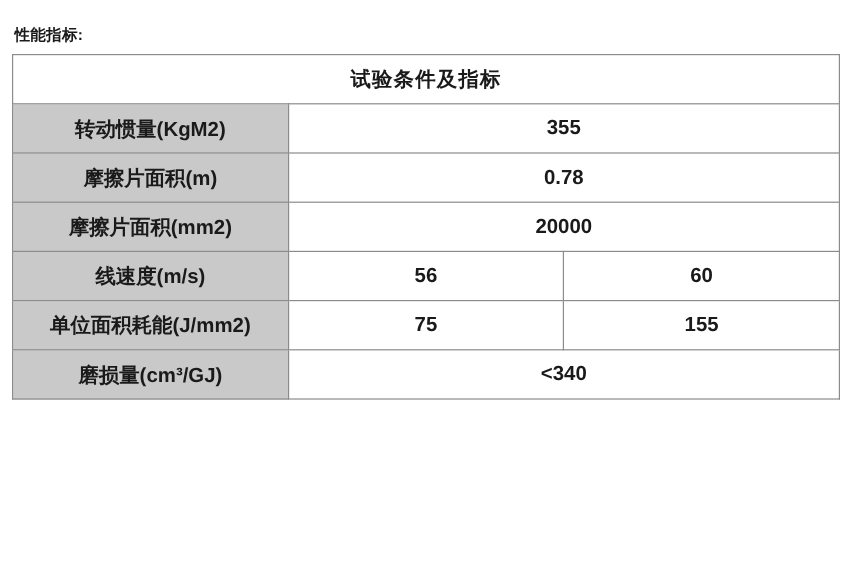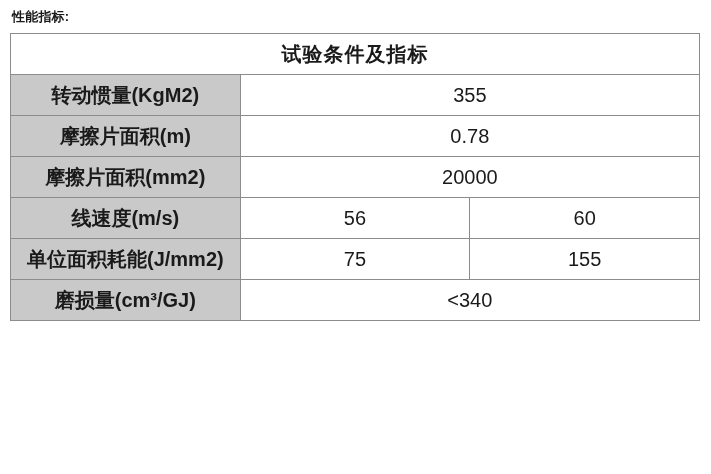--- a/index.html
+++ b/index.html
@@ -12,63 +12,63 @@
     height: 474px;
     font-family: "Liberation Sans", sans-serif;
     color: #1a1a1a;
     overflow: hidden;
   }
   .page {
     position: relative;
     width: 711px;
     height: 474px;
     box-sizing: border-box;
-    padding: 8px 10px 0 10px;
+    padding: 20px 10px 0 10px;
   }
   .caption {
     font-size: 13px;
     font-weight: bold;
     color: #1a1a1a;
     line-height: 18px;
     margin: 0 0 7px 2px;
     letter-spacing: 0.2px;
   }
   table.spec-table {
     border-collapse: collapse;
     table-layout: fixed;
     width: 690px;
     border: 1px solid #8c8c8c;
     background: #ffffff;
   }
   table.spec-table td {
     border: 1px solid #8c8c8c;
     text-align: center;
     vertical-align: middle;
-    font-size: 20px;
+    font-size: 17px;
     height: 40px;
     padding: 0 4px;
     color: #1a1a1a;
   }
   td.title-cell {
     font-size: 19px;
     font-weight: bold;
     height: 44px;
     background: #ffffff;
     letter-spacing: 1px;
   }
   td.label-cell {
     background: #c9c9c9;
     font-weight: bold;
     font-size: 17px;
     width: 330px;
     margin-top: 28px;
   }
   td.value-cell {
     background: #ffffff;
-    font-weight: normal;
+    font-weight: bold;
   }
 </style>
 </head>
 <body>
 
 <div class="page">
 
   <div class="caption">性能指标:</div>
 
   <table class="spec-table">

